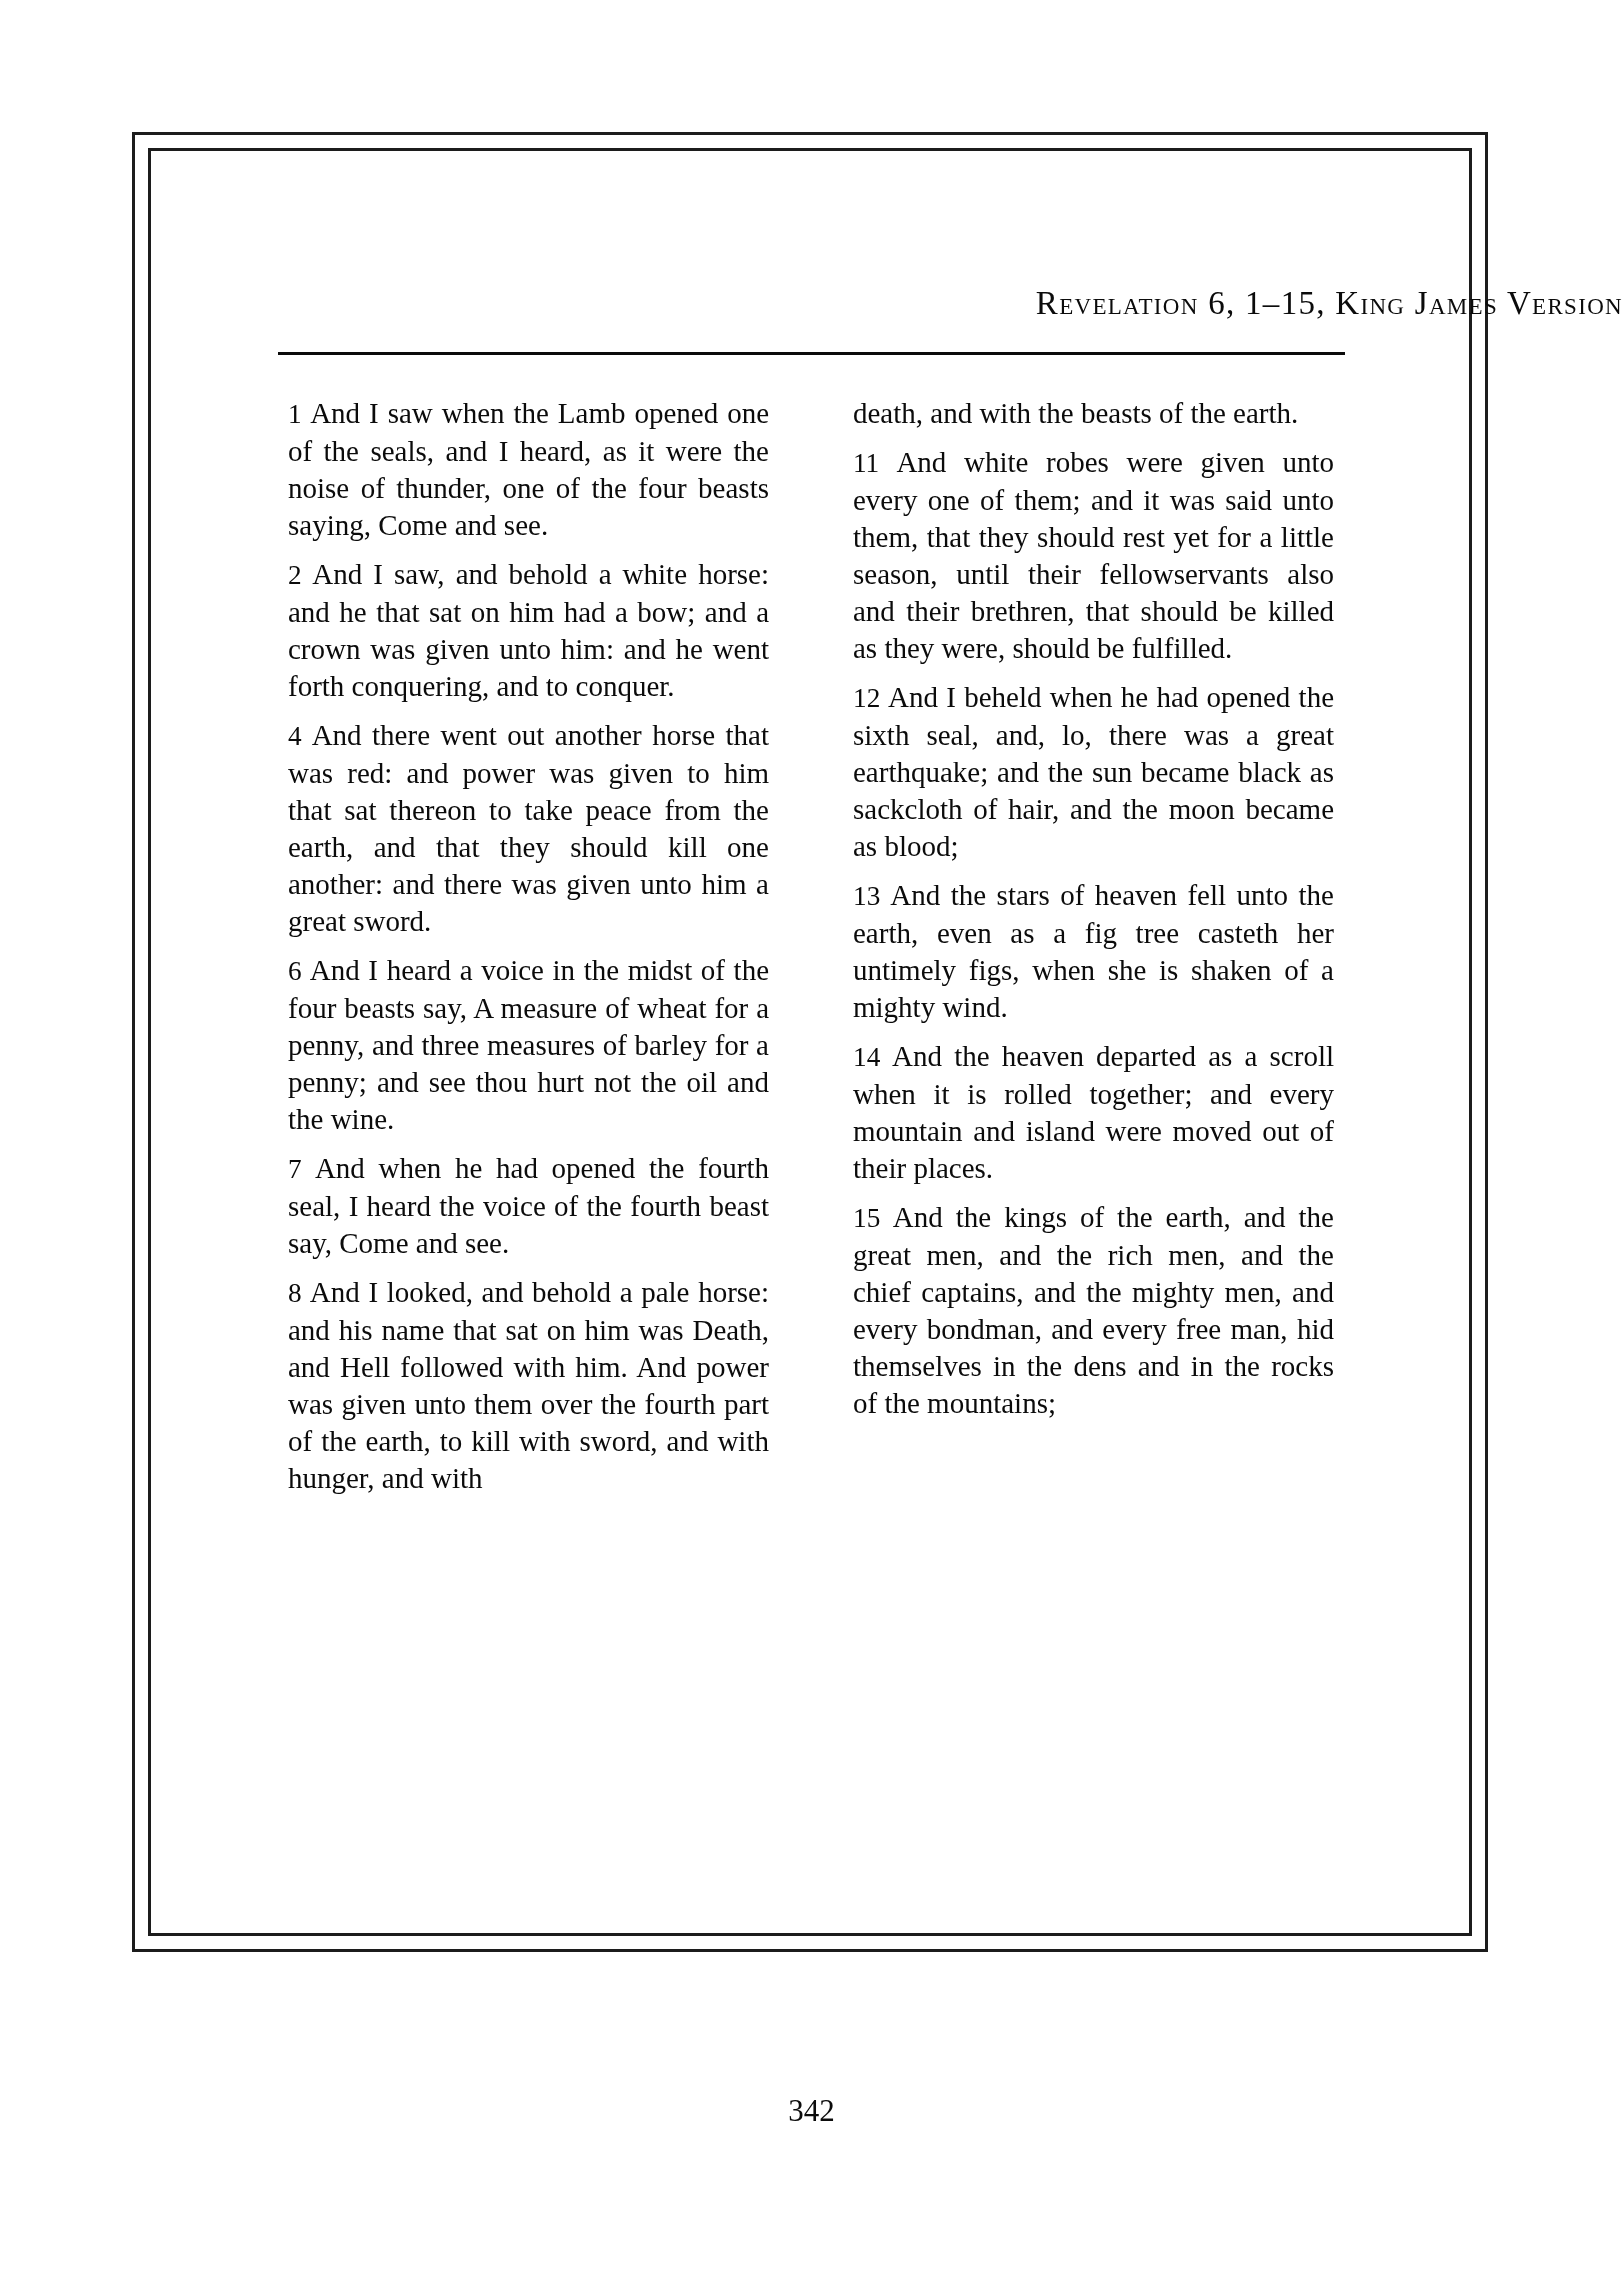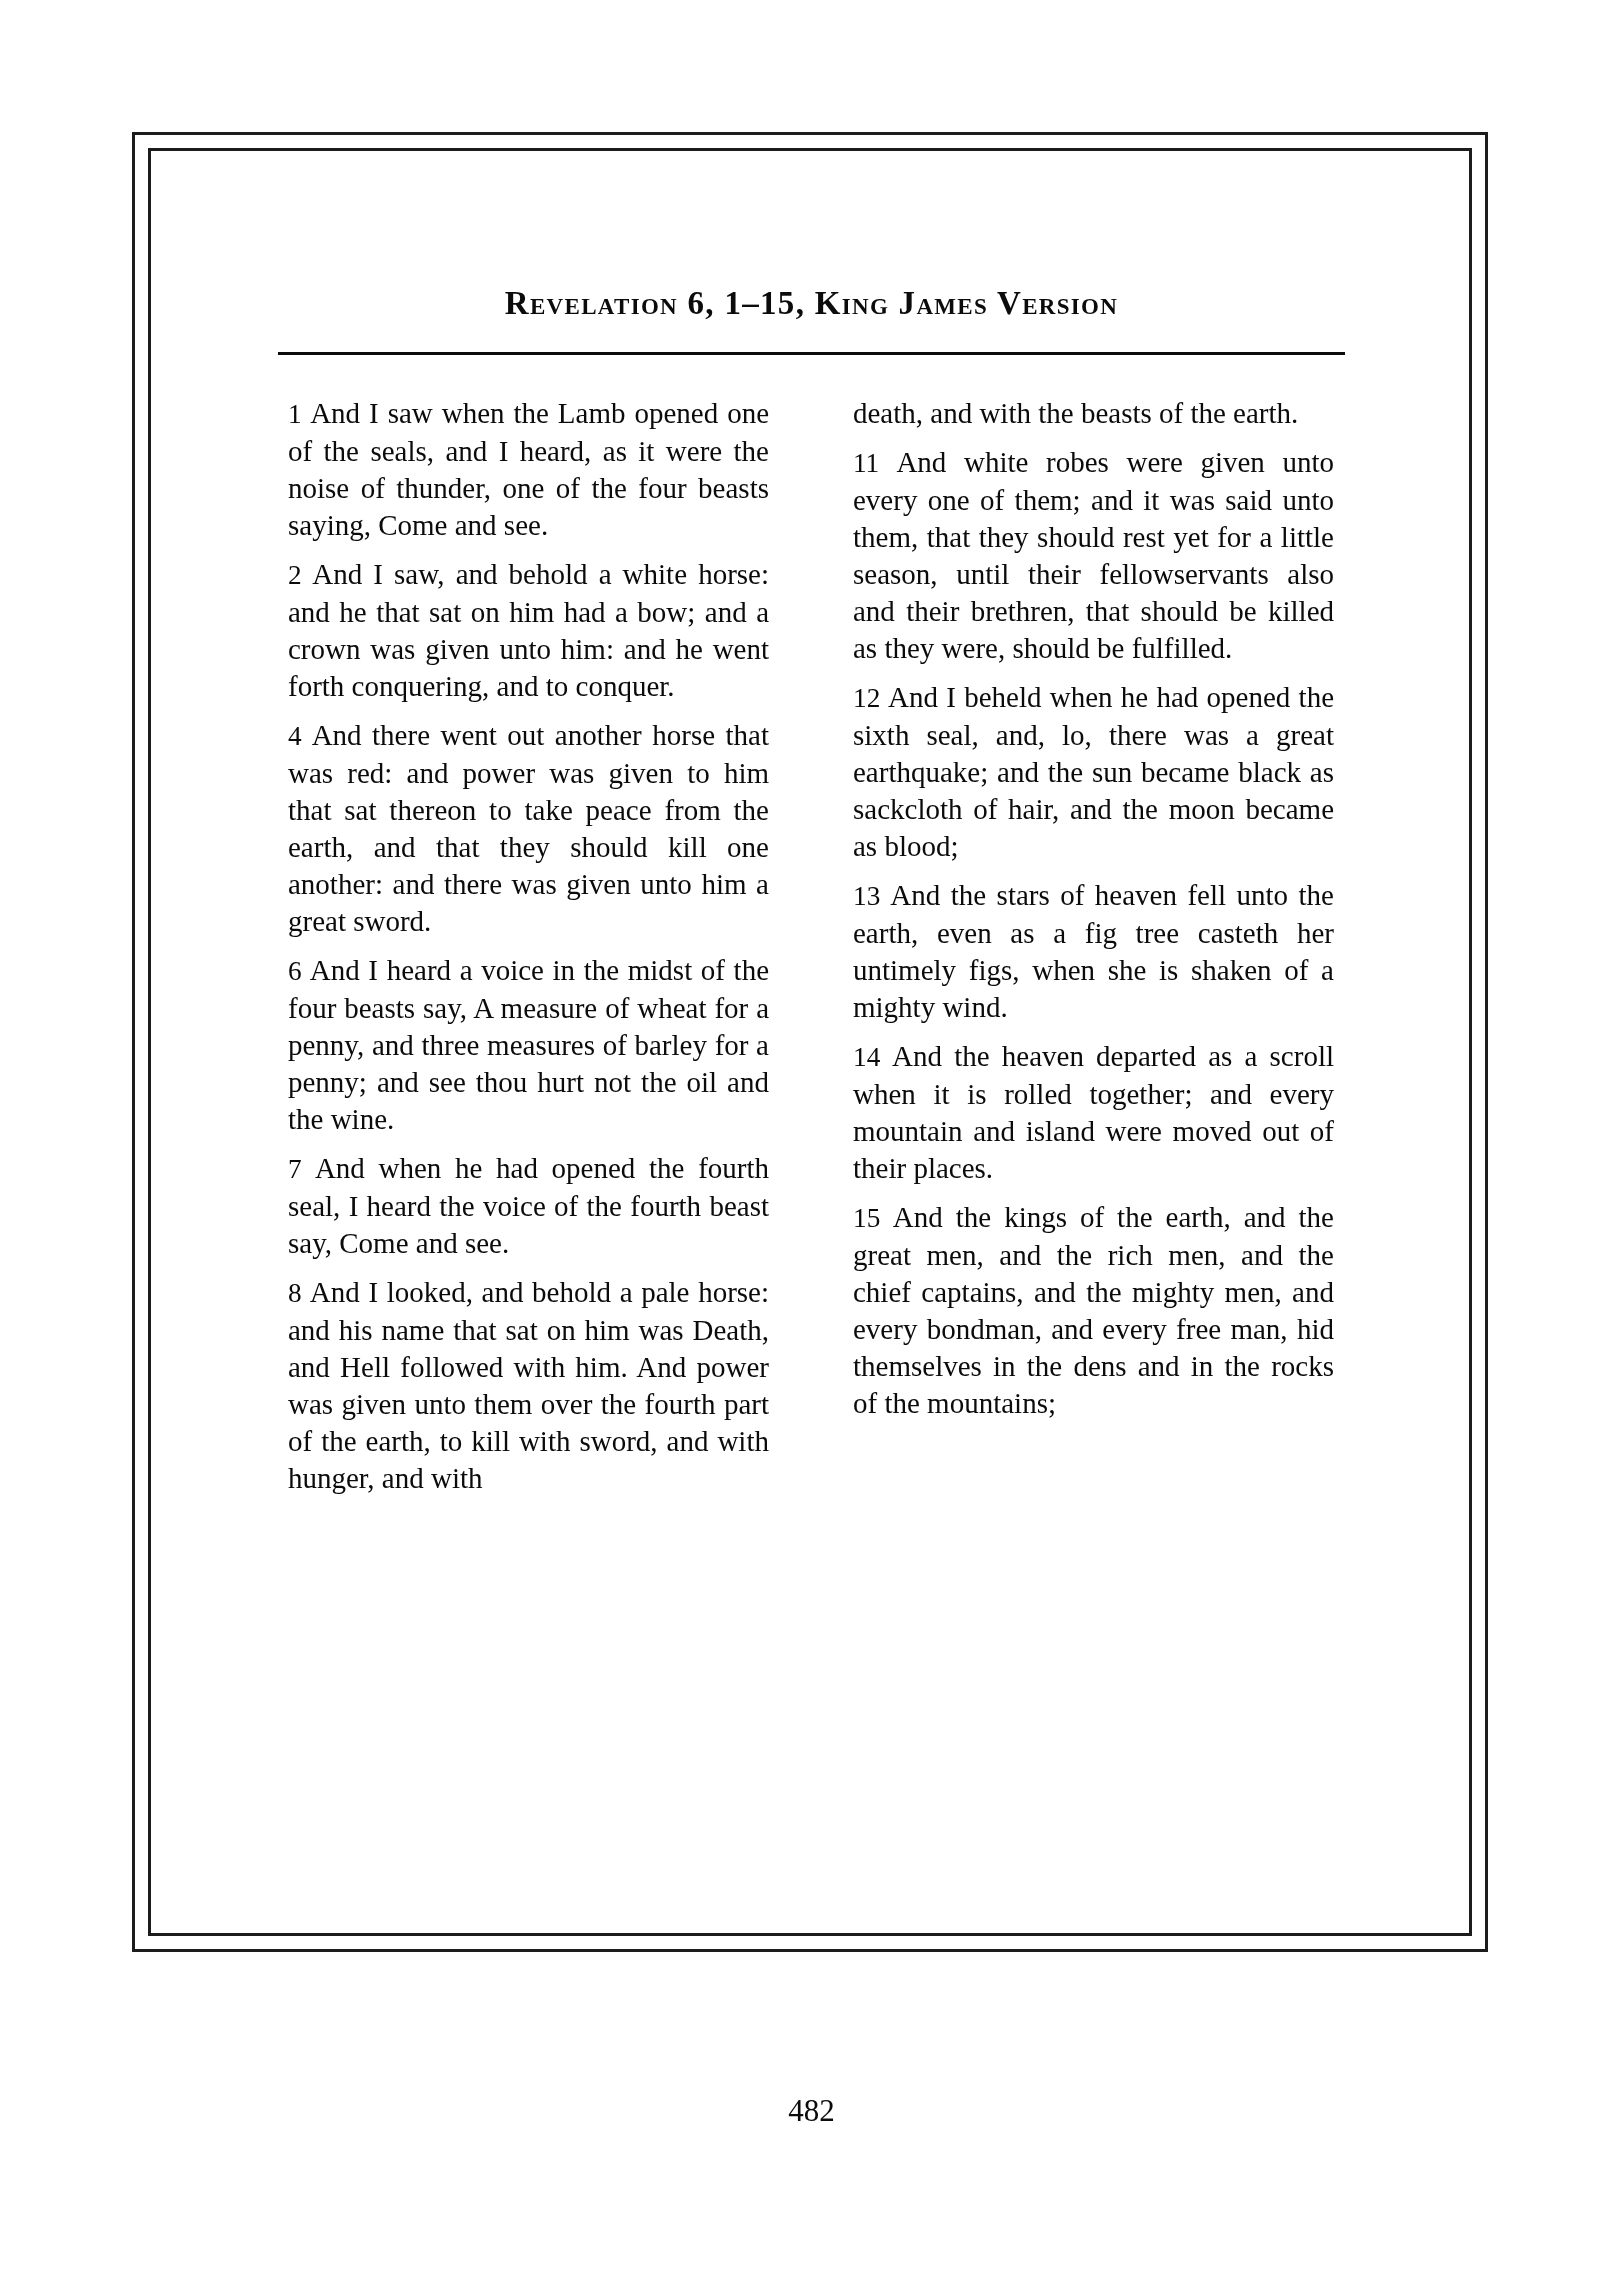--- a/index.html
+++ b/index.html
@@ -26,22 +26,22 @@
   .frame-inner{
     position:absolute;
     left:13px;top:13px;right:13px;bottom:13px;
     border:3.9px solid var(--frame);
   }
   .page-title{
     position:absolute;
     left:0;top:285px;
     width:100%;
     margin:0;
-    text-align:center;
-    font-weight:bold;
+    text-align:right;
+    font-weight:normal;
     font-size:33px;
     font-variant:small-caps;
     letter-spacing:1.3px;
     white-space:nowrap;
   }
   .title-rule{
     position:absolute;
     left:278px;top:352px;
     width:1067px;height:3.3px;
     background:var(--ink);
@@ -99,14 +99,14 @@
   <div class="col">
       <p class="verse">death, and with the beasts of the earth.</p>
       <p class="verse"><span class="vnum">11&nbsp;</span>And white robes were given unto every one of them; and it was said unto them, that they should rest yet for a little season, until their fellowservants also and their brethren, that should be killed as they were, should be fulfilled.</p>
       <p class="verse"><span class="vnum">12&nbsp;</span>And I beheld when he had opened the sixth seal, and, lo, there was a great earthquake; and the sun became black as sackcloth of hair, and the moon became as blood;</p>
       <p class="verse"><span class="vnum">13&nbsp;</span>And the stars of heaven fell unto the earth, even as a fig tree casteth her untimely figs, when she is shaken of a mighty wind.</p>
       <p class="verse"><span class="vnum">14&nbsp;</span>And the heaven departed as a scroll when it is rolled together; and every mountain and island were moved out of their places.</p>
       <p class="verse"><span class="vnum">15&nbsp;</span>And the kings of the earth, and the great men, and the rich men, and the chief captains, and the mighty men, and every bondman, and every free man, hid themselves in the dens and in the rocks of the mountains;</p>
     </div>
 </div>
 
-<div class="page-number">482</div>
+<div class="page-number">342</div>
 
 
 </body></html>

